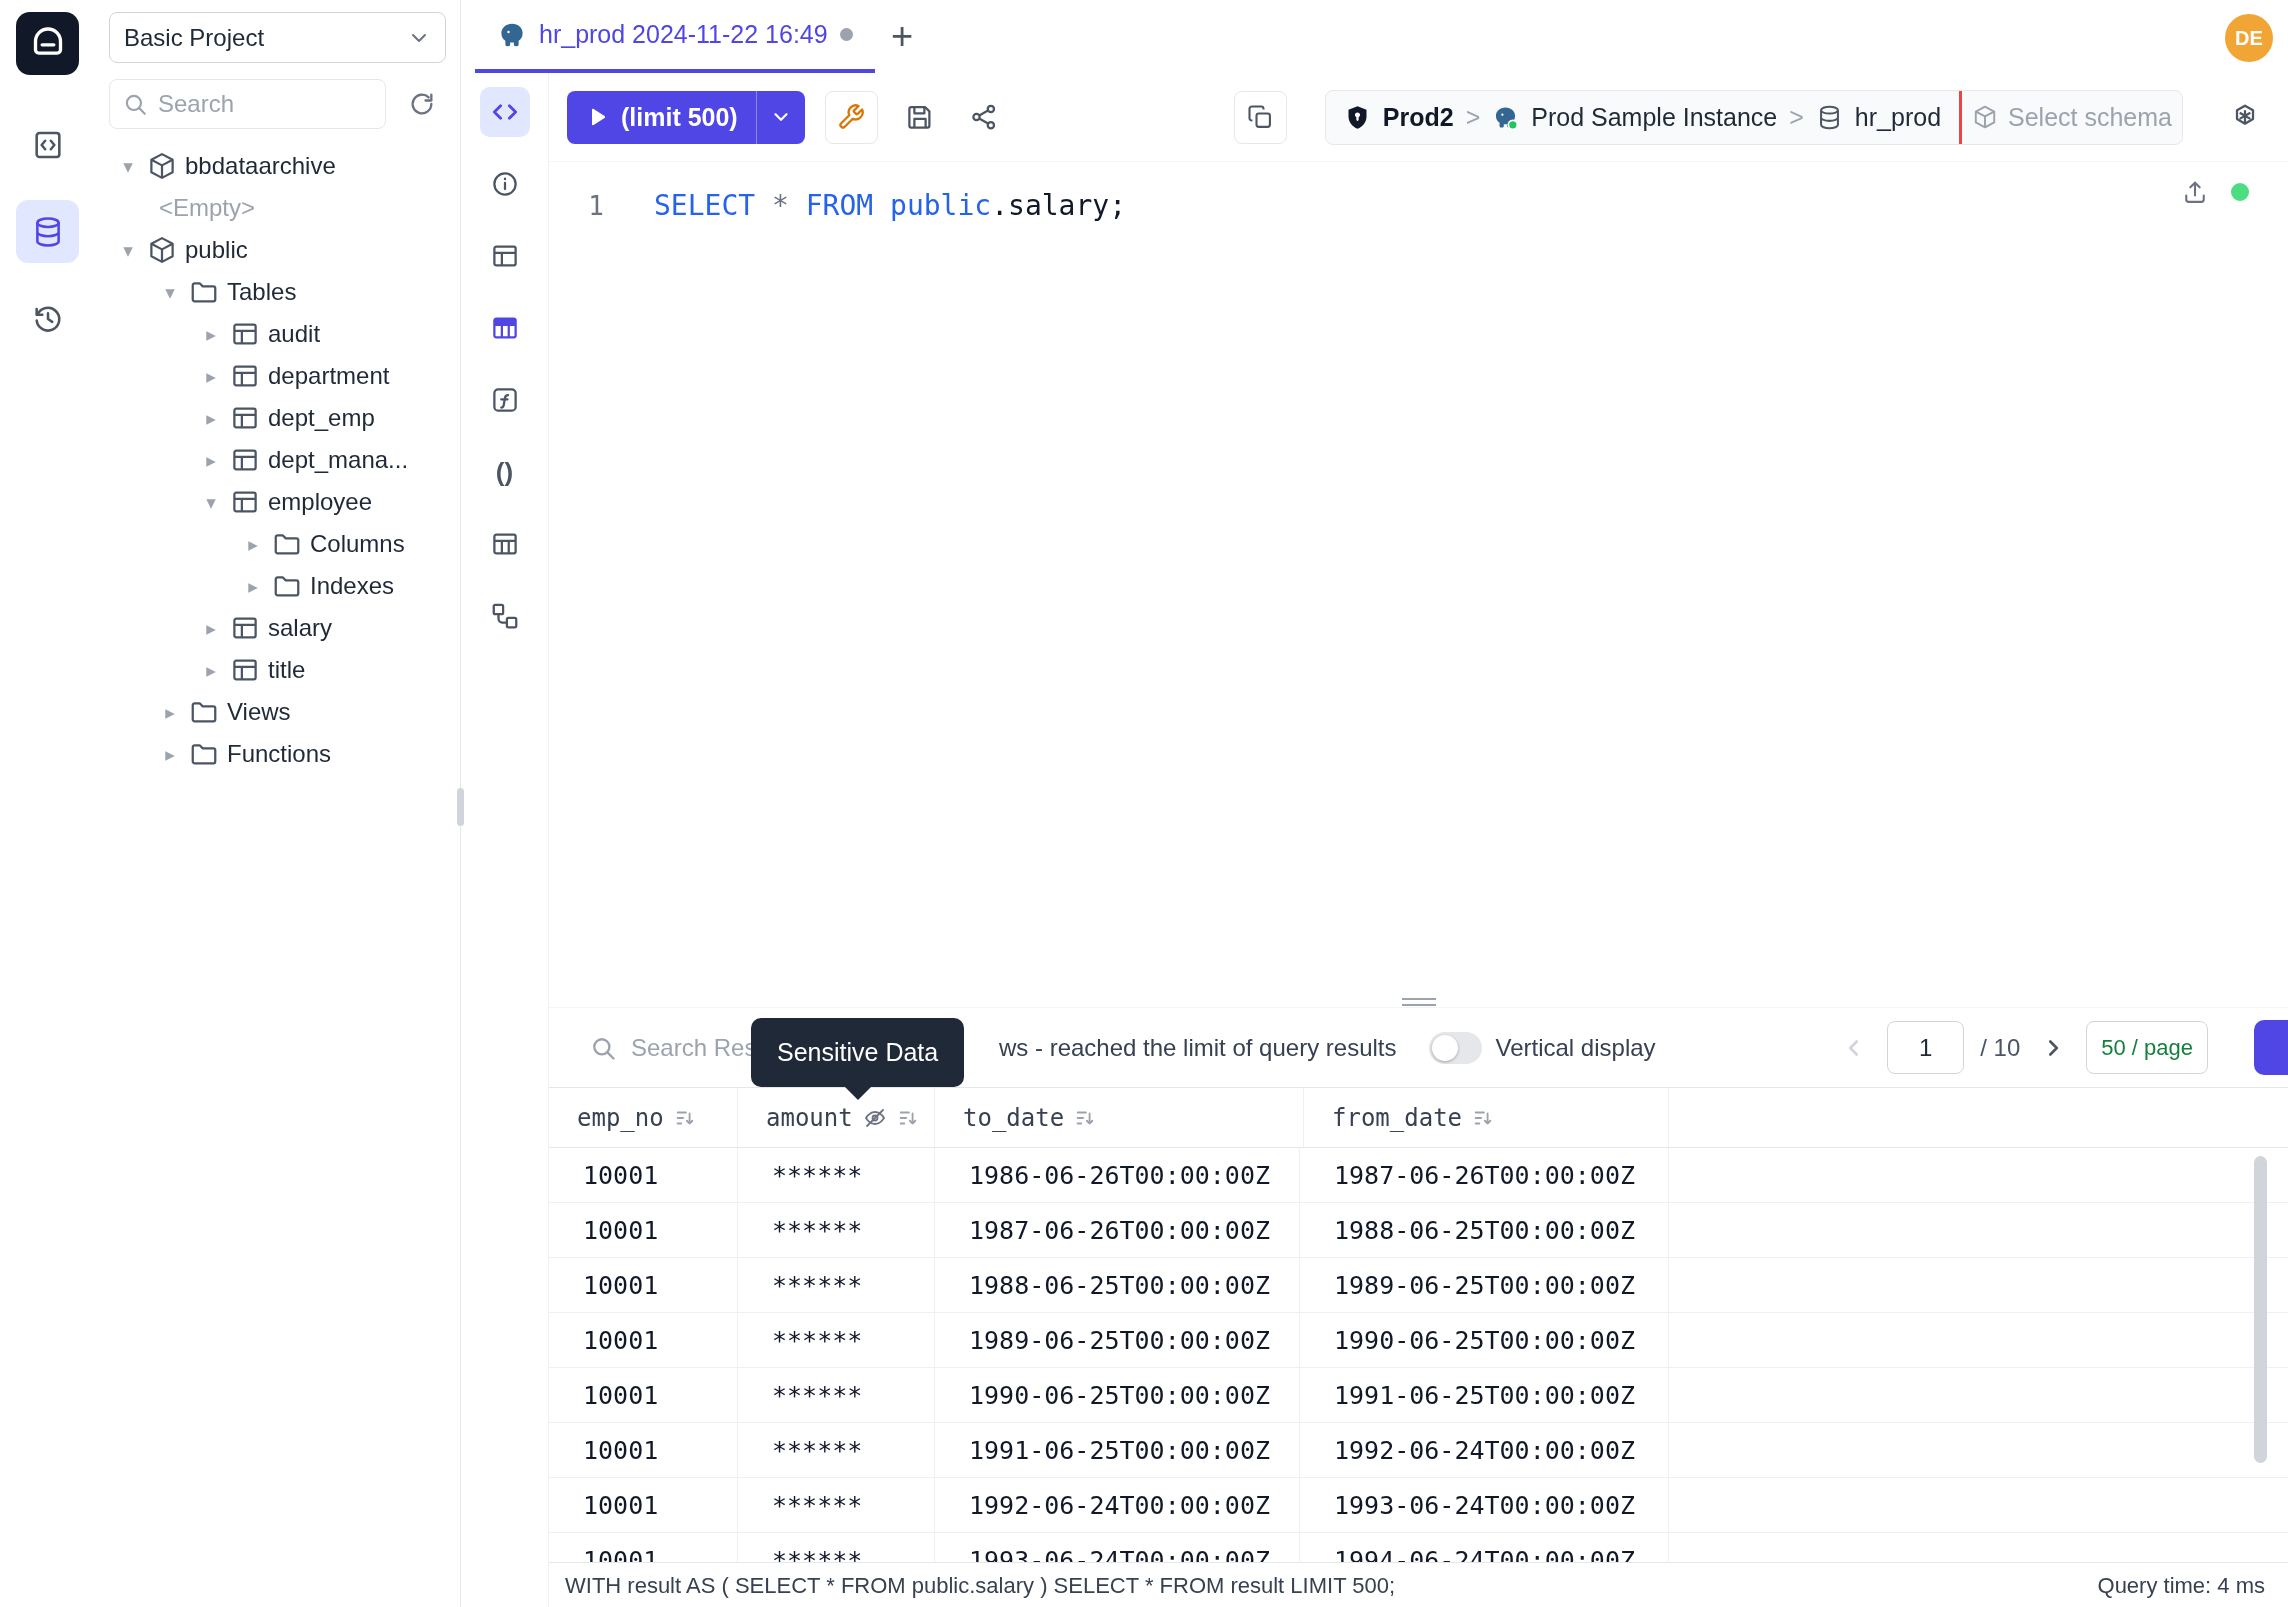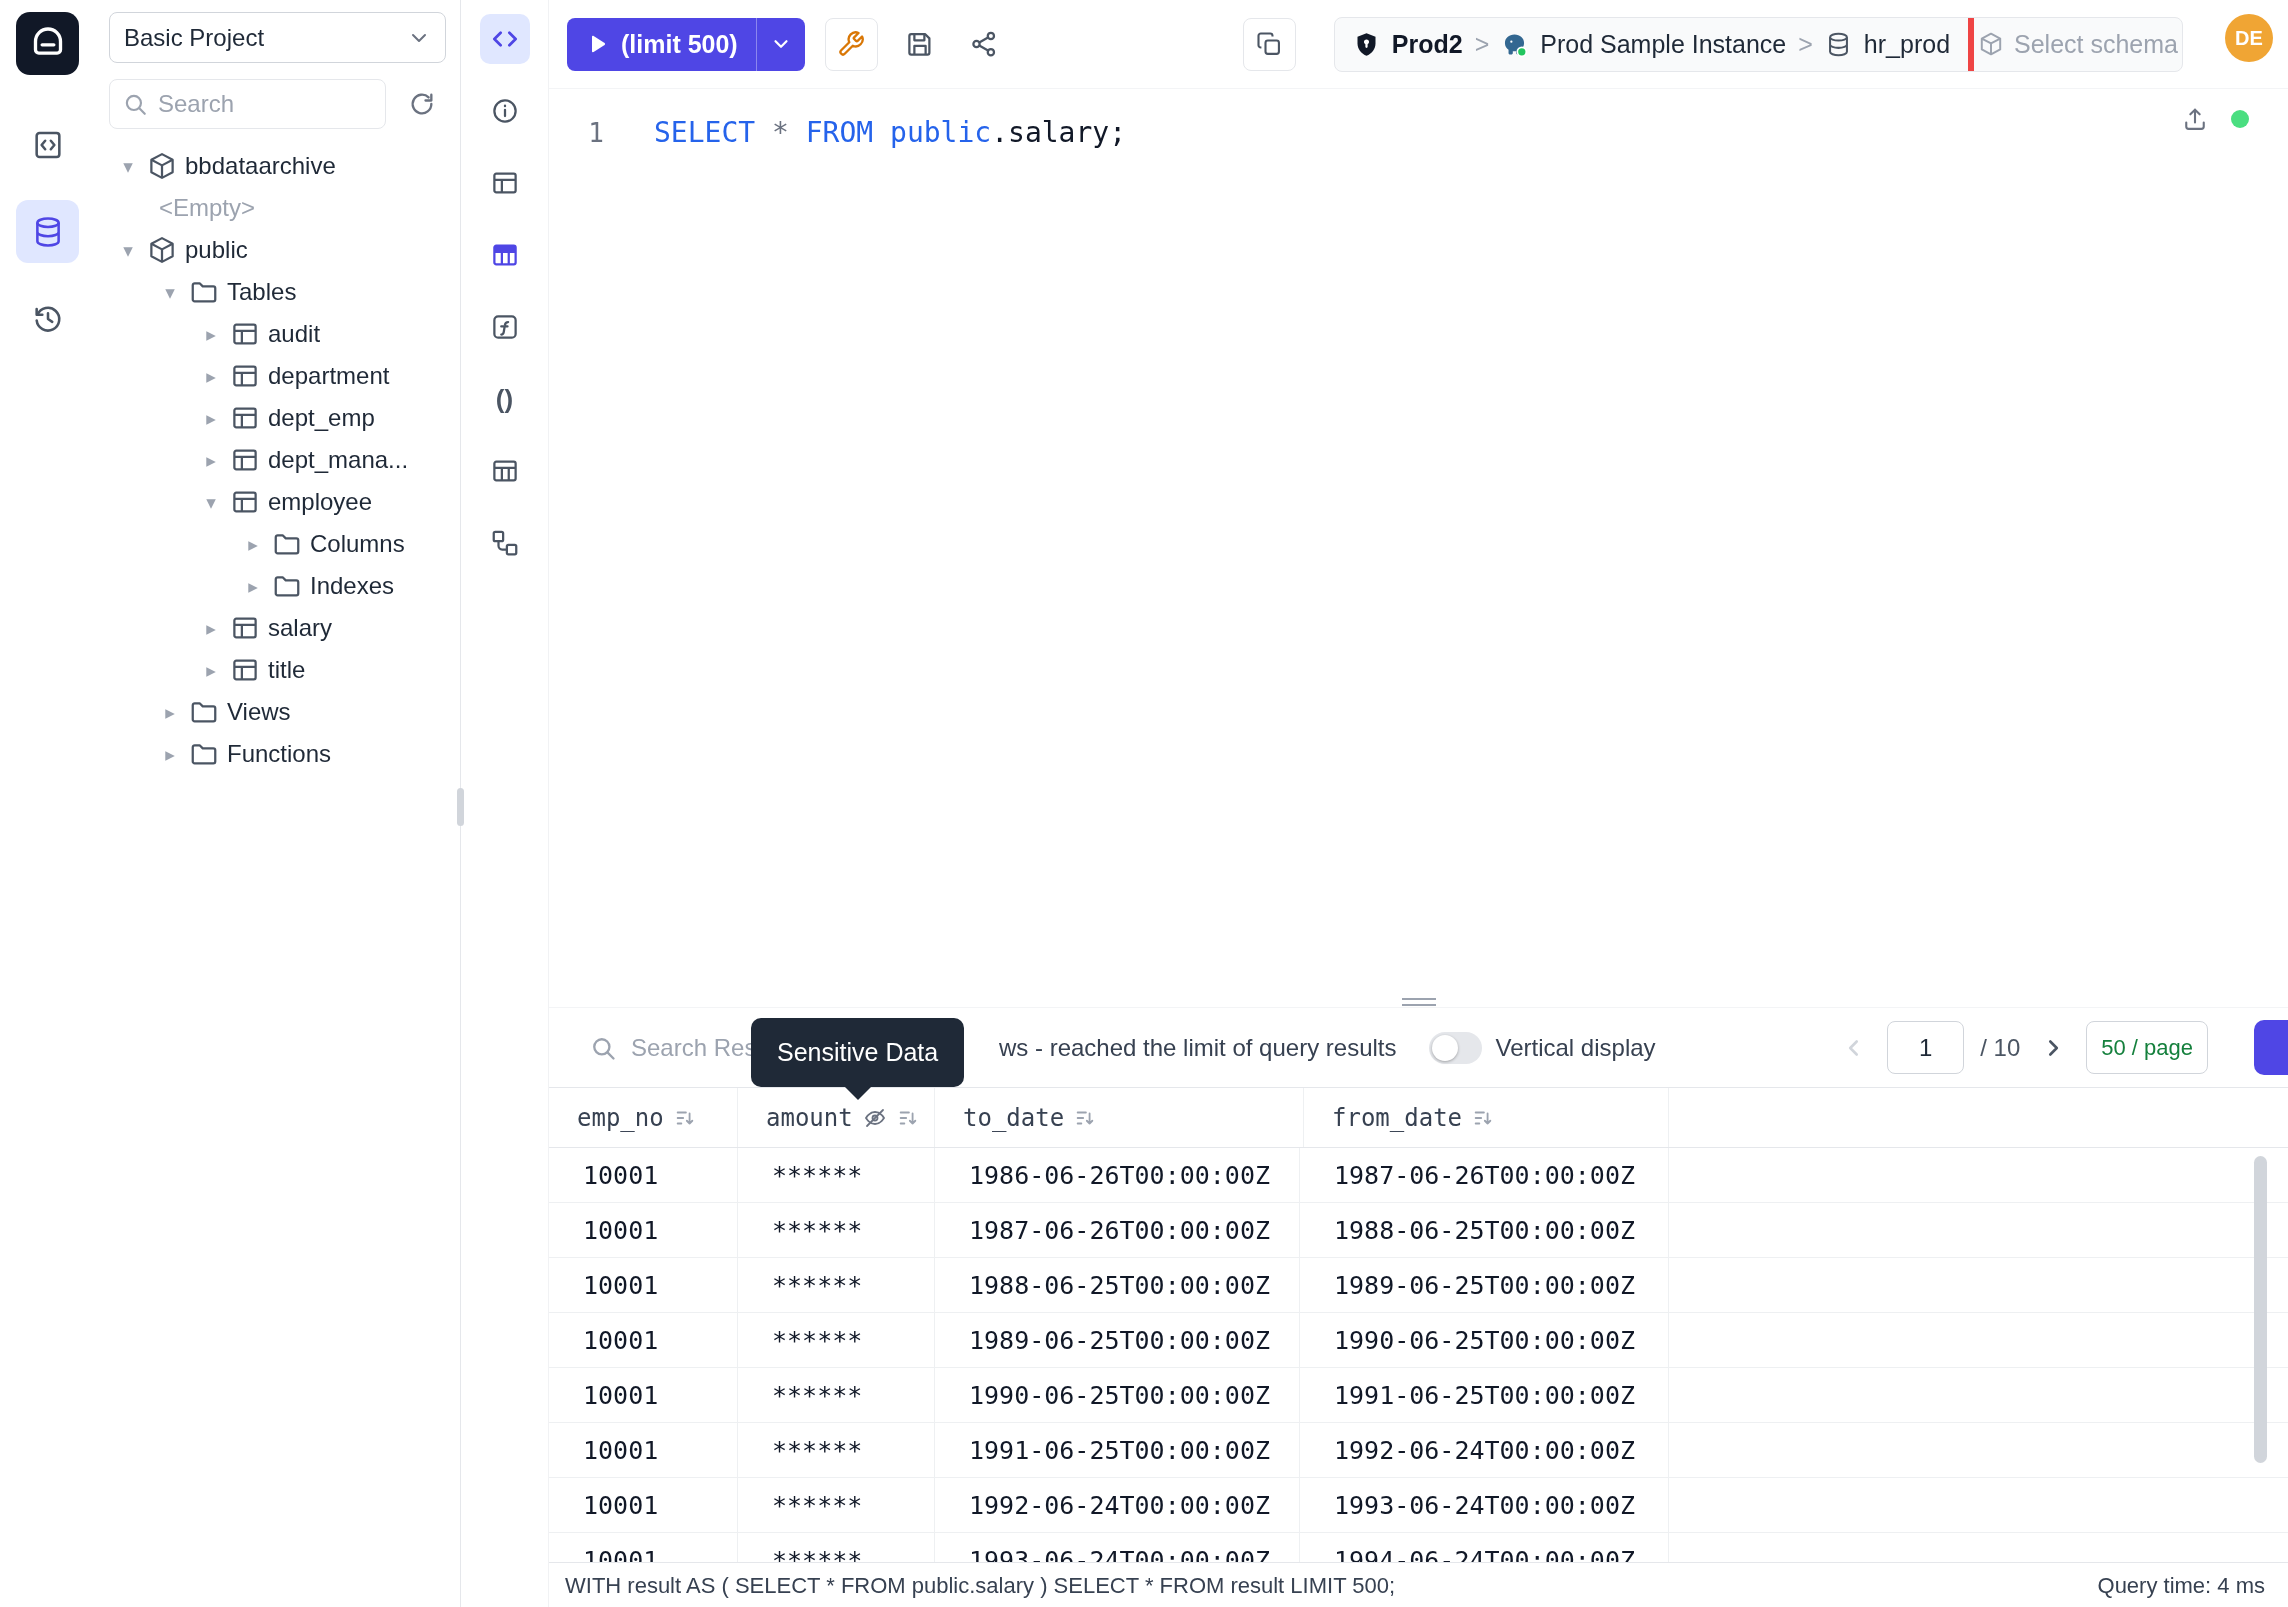--- a/index.html
+++ b/index.html
@@ -64,21 +64,21 @@
   .icon-btn .ic { width:28px; height:28px; }
   .flat-btn { width:44px; height:44px; display:flex; align-items:center; justify-content:center; color:#4b5563; cursor:pointer; }
   .flat-btn .ic { width:30px; height:30px; }
   .right-group { margin-left:auto; display:flex; align-items:center; gap:38px; }
   .context { height:55px; background:#f9fafb; border:1px solid #e5e7eb; border-radius:8px; display:flex; align-items:stretch; font-size:25px; }
   .ctx-main { display:flex; align-items:center; gap:12px; padding:0 18px; }
   .ctx-main .ic { width:27px; height:27px; }
   .ctx-env { font-weight:700; color:#111827; }
   .ctx-sep { color:#9ca3af; }
   .ctx-item { color:#1f2937; }
-  .ctx-schema { display:flex; align-items:center; gap:10px; padding:0 4px; border-left:6px solid #ef4444; color:#9ca3af; }
+  .ctx-schema { display:flex; align-items:center; gap:10px; padding:0 10px; border-left:3px solid #ef4444; color:#9ca3af; }
   .ctx-schema .ic { width:26px; height:26px; }
   .ai-btn { width:48px; height:48px; display:flex; align-items:center; justify-content:center; color:#4b5563; cursor:pointer; }
   .ai-btn .ic { width:32px; height:32px; }
 
   
   .editor { flex:1; min-height:0; position:relative; font-family:"DejaVu Sans Mono", monospace; }
   .code-line { display:flex; padding-top:24px; font-size:28px; }
   .gutter { width:79px; flex:none; text-align:right; padding-right:24px; color:#6b7280; font-size:26px; line-height:40px; }
   .code { padding-left:26px; line-height:40px; white-space:pre; }
   .tok-keyword { color:#2563eb; }
@@ -339,20 +339,33 @@
             </svg>
           </span>
           <span>Functions</span>
         </div>
       </div>
     <div class="sidebar-resize"></div>
   </div>
 
   <div class="main">
 
+    <div class="tabbar">
+      <div class="tab">
+        <span class="ic">
+          <svg viewBox="0 0 24 24" fill="#336791">
+              <path d="M12 3c5 0 8.5 3.2 8.5 7.6 0 2.8-1.3 4.9-3.2 6v2.9c0 .8-.6 1.4-1.4 1.4h-1c-.8 0-1.4-.6-1.4-1.4v-1.6c-.5.1-1 .1-1.5.1s-1 0-1.5-.1v1.6c0 .8-.6 1.4-1.4 1.4h-1c-.8 0-1.4-.6-1.4-1.4v-2.9C4.8 15.5 3.5 13.4 3.5 10.6 3.5 6.2 7 3 12 3Z"></path>
+              <circle cx="9.2" cy="9.5" r="1" fill="#fff"></circle>
+            </svg>
+        </span>
+        <span>hr_prod 2024-11-22 16:49</span>
+        <span class="tab-dot"></span>
+      </div>
+      <div class="newtab">+</div>
+    </div>
 
     <div class="content">
 
       <div class="strip">
         <div class="strip-btn active">
           <span class="ic">
             <svg viewBox="0 0 24 24" fill="none" stroke="currentColor" stroke-width="2.2" stroke-linecap="round" stroke-linejoin="round">
                 <path d="m8.5 7-5 5 5 5M15.5 7l5 5-5 5"></path>
               </svg>
           </span>

